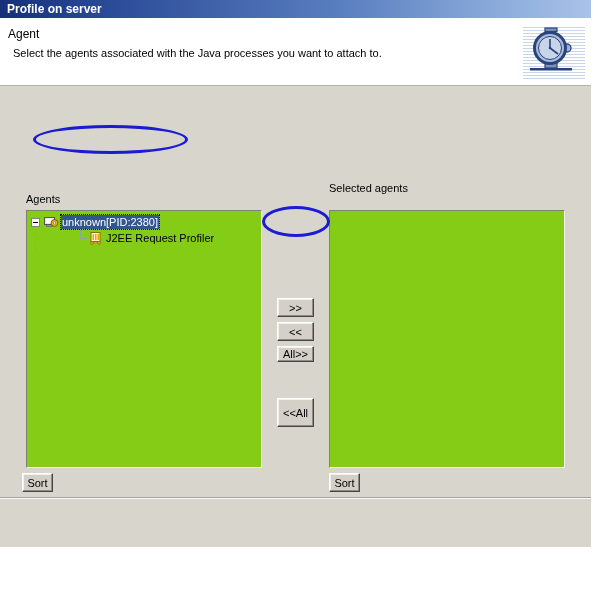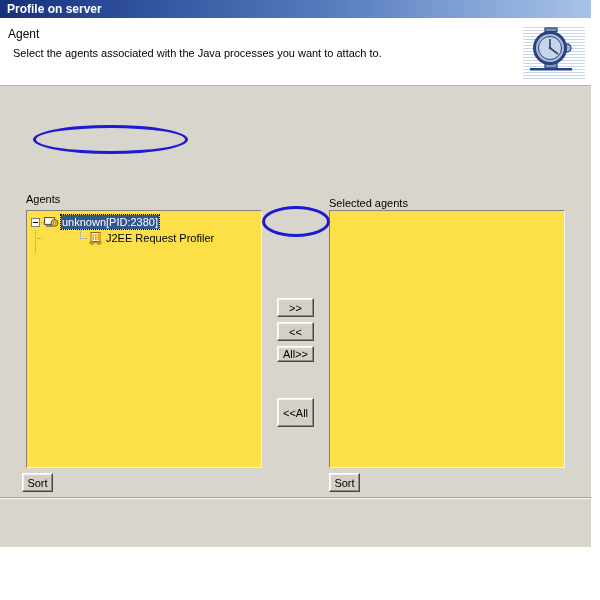--- a/index.html
+++ b/index.html
@@ -124,21 +124,21 @@
   .field-label {
     position: absolute;
     font-size: 11px;
     color: #000000;
     white-space: nowrap;
   }
 
   
   .listpanel {
     position: absolute;
-    background: #fde047;
+    background: #84cc16;
     border-top: 1px solid #848078;
     border-left: 1px solid #848078;
     border-right: 1px solid #f5f3ef;
     border-bottom: 1px solid #f5f3ef;
     box-sizing: border-box;
     overflow: hidden;
   }
 
   #agents-panel {
     left: 26px;
@@ -327,21 +327,21 @@
           <line x1="24" y1="22" x2="24" y2="13" stroke="#29437e" stroke-width="1.6"></line>
           <line x1="24" y1="22" x2="32" y2="28" stroke="#29437e" stroke-width="1.6"></line>
           <circle cx="24" cy="22" r="1.3" fill="#29437e"></circle>
         </svg>
       </div>
     </div>
 
     <div class="content">
 
       <span class="field-label" style="left:26px; top:107px;">Agents</span>
-      <span class="field-label" style="left:329px; top:111px;text-align:center;">Selected agents</span>
+      <span class="field-label" style="left:329px; top:96px;text-align:center;">Selected agents</span>
 
       <div class="listpanel" id="agents-panel">
         <div class="tree">
 
           <div class="tree-row root">
             <span class="toggle-box"></span>
             <span class="dotline-h" style="left:14px; top:8px; width:5px;"></span>
             <span class="tree-icon">
               <svg width="15" height="14" viewBox="0 0 15 14">
                 <rect x="0.5" y="2.5" width="10" height="7" fill="#e9e9e9" stroke="#555555" stroke-width="1"></rect>

